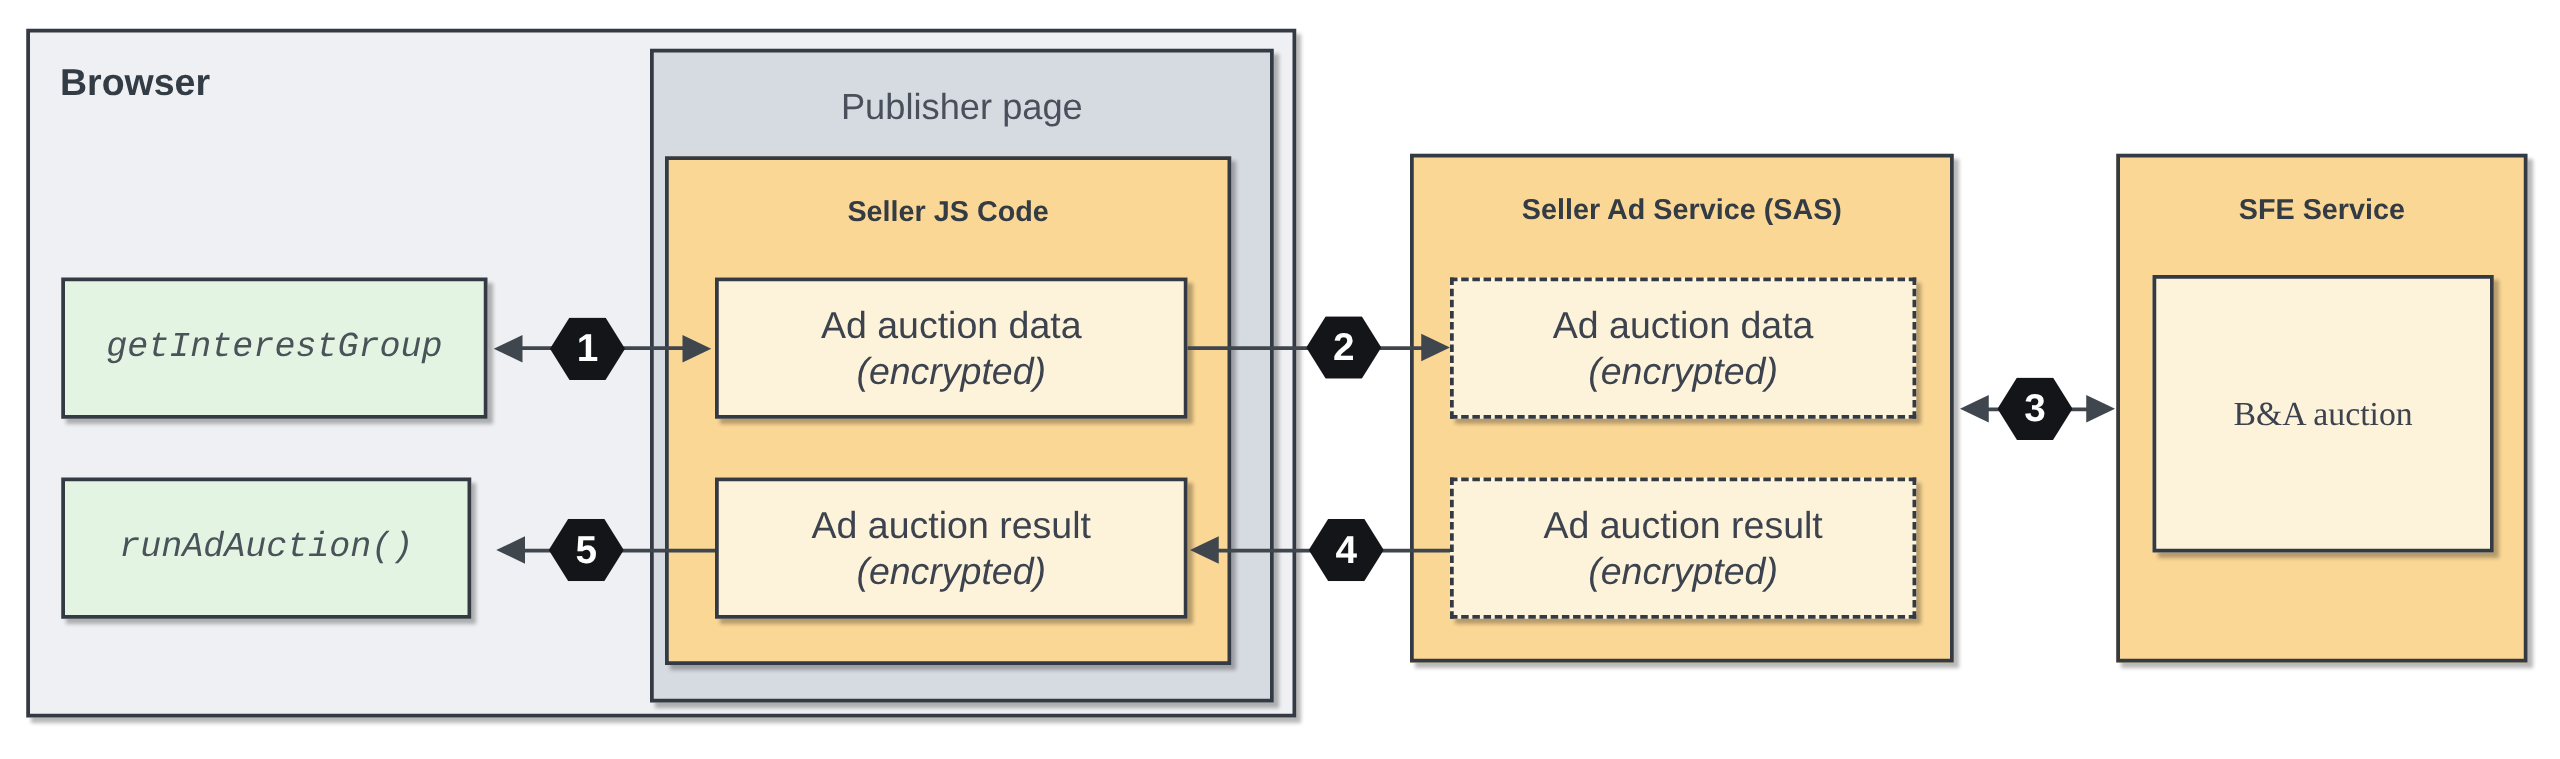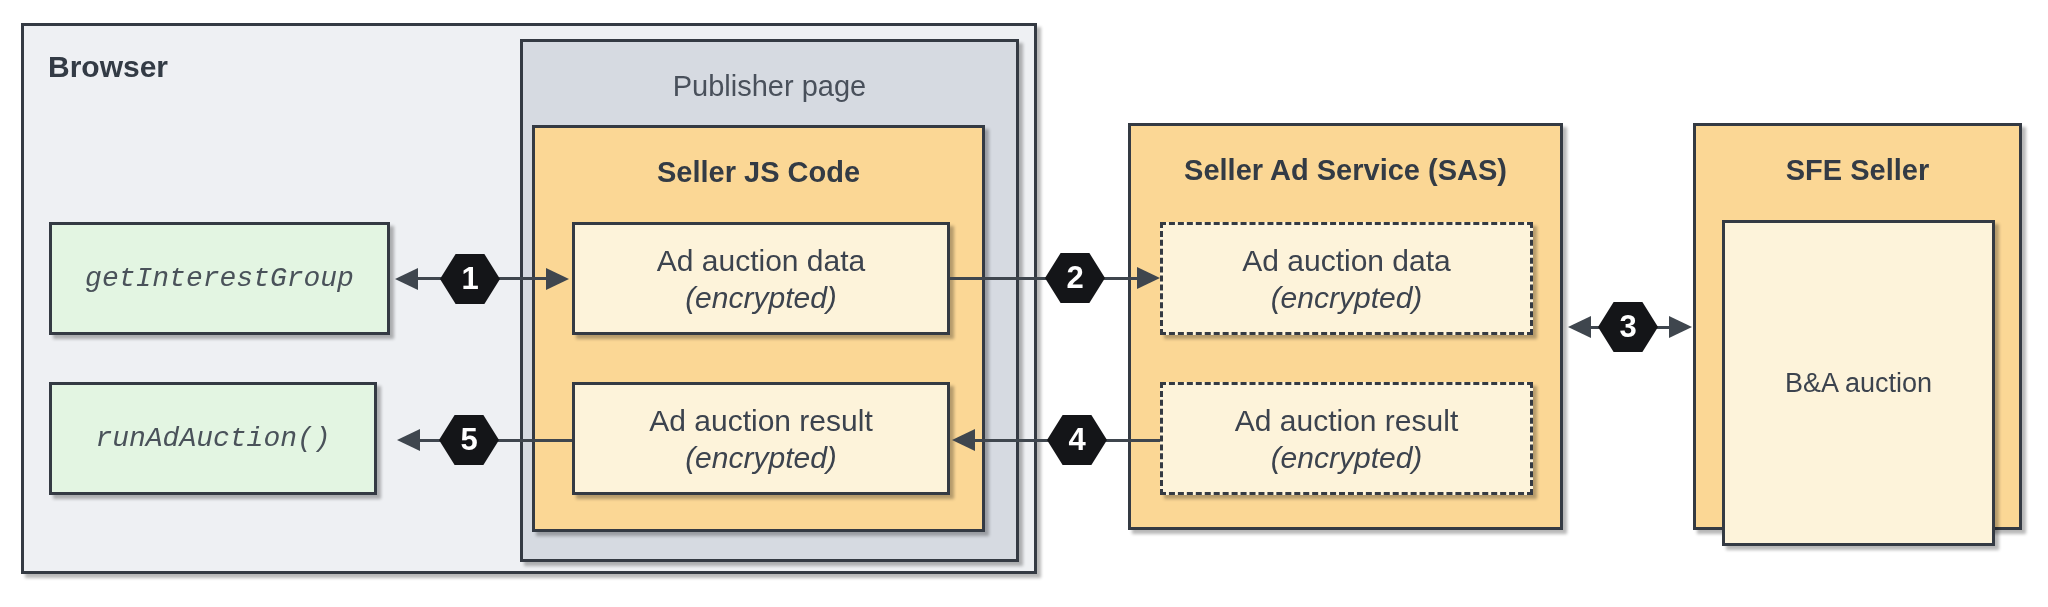--- a/index.html
+++ b/index.html
@@ -46,40 +46,40 @@
     text-align:center;font-size:29px;color:#49505b;
   }
   .orange{
     background:var(--container-orange);
   }
   .seller-js{left:532px;top:125px;width:453px;height:407px;}
   .sas{left:1128px;top:123px;width:435px;height:407px;}
   .sfe{left:1693px;top:123px;width:329px;height:407px;}
   .container-title{
     position:absolute;width:100%;text-align:center;top:28px;
-    font-size:29px;font-weight:bold;color:#333b45;
+    font-size:23px;font-weight:bold;color:#333b45;
   }
   .node{
     position:absolute;
     box-sizing:border-box;
     background:var(--inner-cream);
     border:3px solid var(--border-dark);
     box-shadow:4px 4px 3px rgba(0,0,0,0.28);
     display:flex;flex-direction:column;
     align-items:center;justify-content:center;
     font-size:30px;color:var(--text-dark);line-height:37px;
     text-align:center;
   }
   .node.dashed{border-style:dashed;}
   .node .sub{font-style:italic;}
   .cream-data{left:572px;top:222px;width:378px;height:113px;}
   .cream-result{left:572px;top:382px;width:378px;height:113px;}
   .dash-data{left:1160px;top:222px;width:373px;height:113px;}
   .dash-result{left:1160px;top:382px;width:373px;height:113px;}
-  .bna{left:1722px;top:220px;width:273px;height:326px;font-size:27px;}
+  .bna{left:1722px;top:220px;width:273px;height:222px;font-size:27px;font-family:Liberation Serif, serif;}
   .green{
     background:var(--api-green);
     font-family:"Liberation Mono","DejaVu Sans Mono",monospace;
     font-style:italic;font-size:28px;color:var(--mono-text);
     line-height:38px;
   }
   .green1{left:49px;top:222px;width:341px;height:113px;}
   .green2{left:49px;top:382px;width:328px;height:113px;}
   .flow{position:absolute;z-index:10;}
   .flow-line{
@@ -115,21 +115,21 @@
 
   <div class="box orange seller-js">
     <div class="container-title">Seller JS Code</div>
   </div>
 
   <div class="box orange sas">
     <div class="container-title">Seller Ad Service (SAS)</div>
   </div>
 
   <div class="box orange sfe">
-    <div class="container-title">SFE Seller</div>
+    <div class="container-title">SFE Service</div>
   </div>
 
   <div class="node green green1">
     <div>getInterestGroup</div>
   </div>
   <div class="node green green2">
     <div>runAdAuction()</div>
   </div>
 
   <div class="node cream-data">

